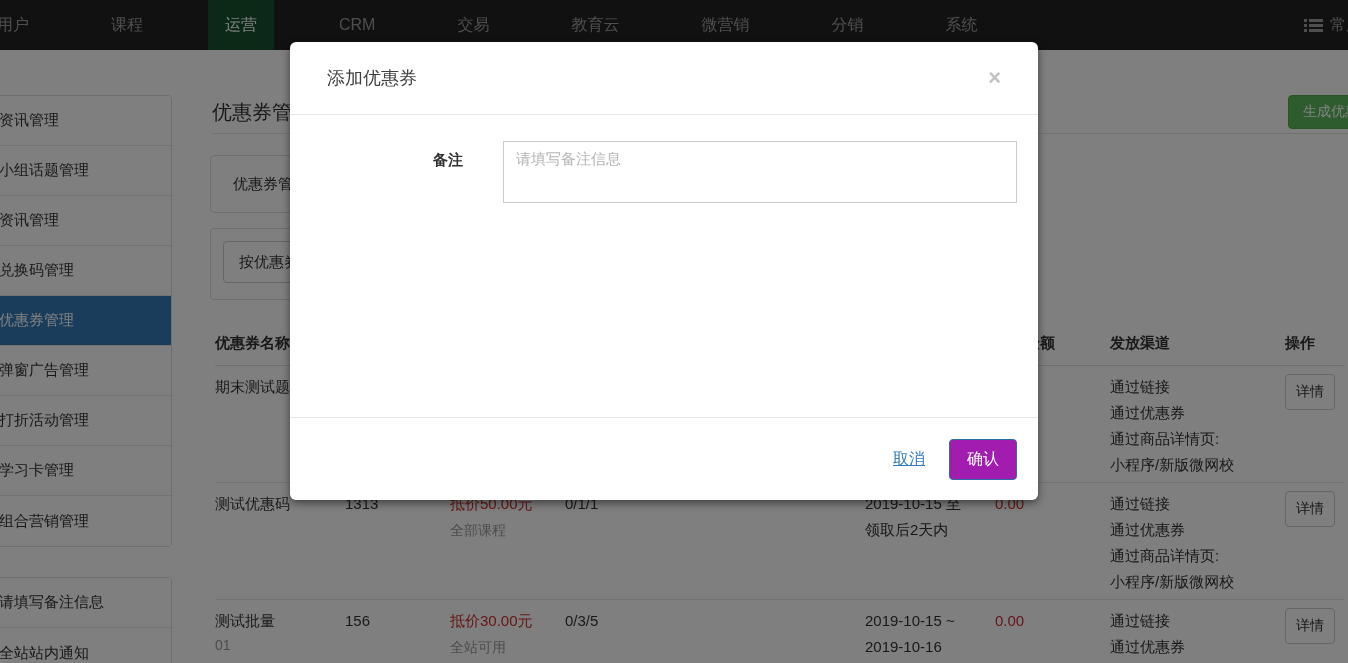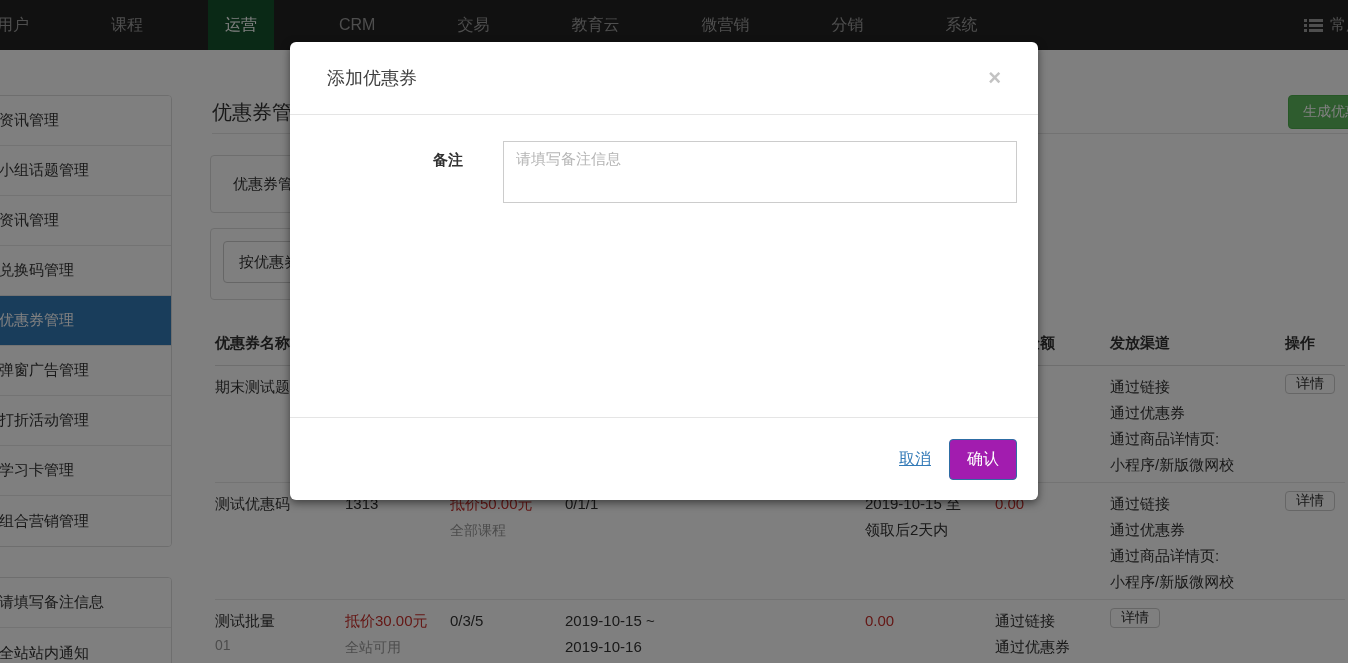--- a/index.html
+++ b/index.html
@@ -29,38 +29,38 @@
   .filter-btn { position:absolute; left:12px; top:12px; height:42px; border:1px solid #ccc; border-radius:4px; background:#fff; display:flex; align-items:center; padding:0 15px; font-size:15px; white-space:nowrap; cursor:pointer; }
   
   .table { position:absolute; left:215px; top:324px; width:1130px; z-index:1; }
   .t-row { display:grid; grid-template-columns:130px 105px 115px 300px 130px 115px 175px 60px; }
   .t-head { padding:10px 0 12px; border-bottom:1px solid #ddd; font-weight:bold; font-size:15px; }
   .t-body-row { padding:8px 0 4px; border-bottom:1px solid #e7e7e7; font-size:15px; line-height:26px; }
   .cell-sub { font-size:14px; color:#999; line-height:22px; }
   .red { color:#c9302c; }
   .grey { color:#999; font-size:14px; }
   .channels div { line-height:26px; }
-  .detail-btn { width:50px; height:20px; border:1px solid #ccc; border-radius:4px; background:#fff; font-size:14px; color:#333; display:flex; align-items:center; justify-content:center; cursor:pointer; }
+  .detail-btn { width:50px; height:36px; border:1px solid #ccc; border-radius:4px; background:#fff; font-size:14px; color:#333; display:flex; align-items:center; justify-content:center; cursor:pointer; }
   
   .backdrop { position:absolute; inset:0; background:rgba(0,0,0,0.5); z-index:10; }
   .modal { position:absolute; left:290px; top:42px; width:748px; height:458px; background:#fff; border-radius:6px; box-shadow:0 3px 9px rgba(0,0,0,0.5); z-index:20; }
   .modal-header { height:73px; display:flex; align-items:center; padding:0 37px; border-bottom:1px solid #e5e5e5; }
   .modal-title { font-size:18px; color:#404040; }
   .modal-close { margin-left:auto; font-size:22px; font-weight:bold; color:#c3c3c3; line-height:1; cursor:pointer; }
   .modal-body { padding:26px 20px 0 0; }
   .form-row { display:flex; }
   .form-row + .form-row { margin-top:18px; }
   .f-label { width:173px; text-align:right; font-weight:bold; font-size:15px; color:#333; padding-top:10px; }
   .f-control { margin-left:40px; width:514px; }
   .f-control input { width:100%; height:38px; border:1px solid #ccc; border-radius:4px; padding:0 12px; font-size:15px; font-family:inherit; color:#333; outline:none; }
   .f-control textarea { width:100%; height:62px; border:1px solid #ccc; border-radius:0; padding:8px 12px; font-size:15px; font-family:inherit; color:#333; outline:none; resize:none; }
   .f-control input::placeholder, .f-control textarea::placeholder { color:#b5b5b5; }
   .note { margin-top:9px; width:482px; font-size:15px; color:#555; line-height:1.85; }
   .modal-footer { position:absolute; left:0; right:0; bottom:0; height:83px; border-top:1px solid #e5e5e5; display:flex; align-items:center; justify-content:flex-end; padding:0 21px; }
-  .cancel-link { color:#337ab7; text-decoration:underline; font-size:16px; margin-right:18px; cursor:pointer; }
+  .cancel-link { color:#337ab7; text-decoration:underline; font-size:16px; margin-right:24px; cursor:pointer; }
   .confirm-btn { background:#a21caf; border:1px solid #2e6da4; border-radius:4px; color:#fff; font-size:16px; padding:9px 17px; cursor:pointer; }
   .list-icon-svg { display:block; }
 </style>
 </head>
 <body>
 
 <div class="topnav">
   <div class="nav-item">
       <span>用户</span>
     </div>
@@ -218,20 +218,21 @@
     <div>
         <button class="detail-btn">详情</button>
       </div>
   </div>
 
   <div class="t-row t-body-row">
     <div>
         <div>测试批量</div>
         <div class="cell-sub">01</div>
       </div>
+    <div>156</div>
     <div>
         <div class="red">抵价30.00元</div>
         <div class="grey">全站可用</div>
       </div>
     <div>0/3/5</div>
     <div>
         <div>2019-10-15 ~</div>
         <div>2019-10-16</div>
       </div>
     <div class="red">0.00</div>

